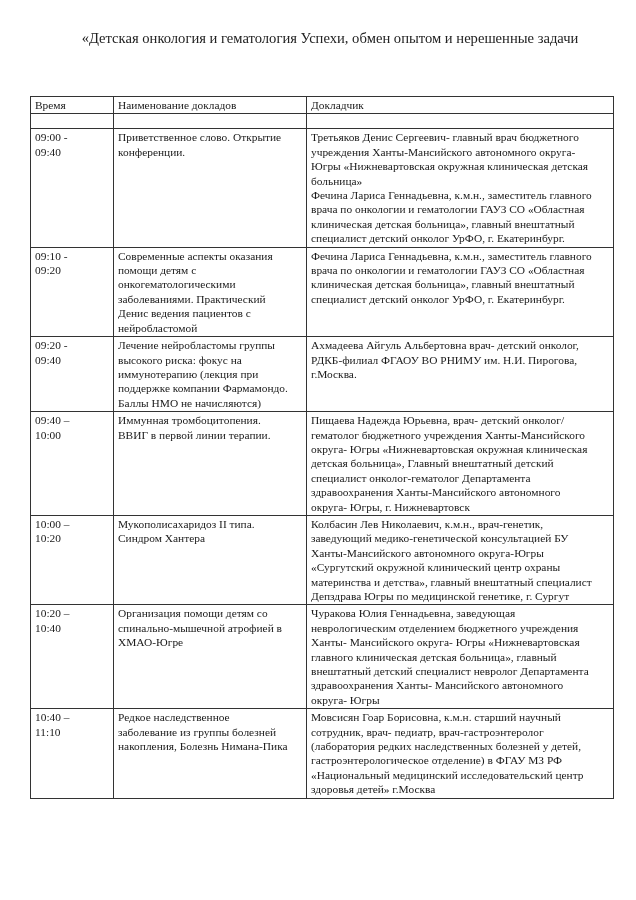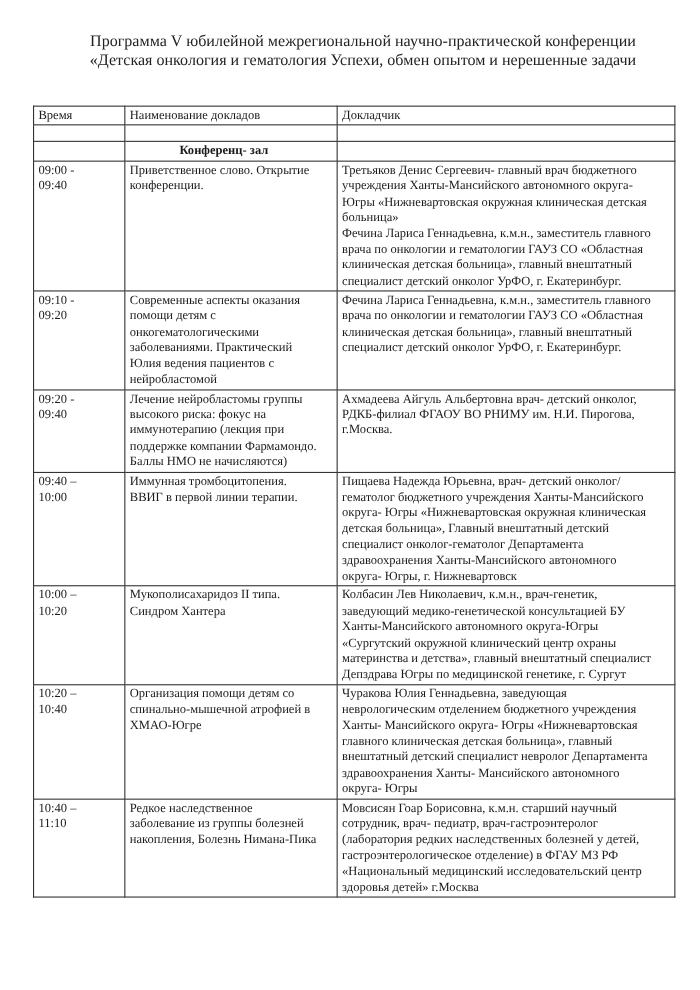--- a/index.html
+++ b/index.html
@@ -25,58 +25,52 @@
   col.c-speaker { width: 307px; }
   .spacer td { height: 12px; padding: 0; }
   .hall { text-align: center !important; font-weight: bold !important; }
   .just { text-align: justify; }
   .line { display: block; }
 </style>
 </head>
 <body>
 
 <div class="title">
-  <span class="line">Программа  V юбилейной межрегиональной научно-практической конференции</span>
   <span class="line">«Детская онкология и гематология Успехи, обмен опытом и нерешенные задачи</span>
 </div>
 
 <table class="program">
   <colgroup>
     <col class="c-time">
       <col class="c-title">
       <col class="c-speaker">
   </colgroup>
   <tbody>
       <tr>
     <th>Время</th>
     <th>Наименование докладов</th>
     <th>Докладчик</th>
   </tr>
   <tr class="spacer">
     <td></td>
     <td></td>
     <td></td>
   </tr>
-  <tr>
-    <td></td>
-    <td class="hall">Конференц- зал</td>
-    <td></td>
-  </tr>
 
   <tr>
     <td>09:00 - 09:40</td>
     <td>Приветственное слово. Открытие конференции.</td>
     <td class="just">
       <span class="line">Третьяков Денис Сергеевич- главный врач бюджетного учреждения Ханты-Мансийского автономного округа- Югры «Нижневартовская окружная клиническая детская больница»</span>
       <span class="line">Фечина Лариса Геннадьевна, к.м.н., заместитель главного врача по онкологии и гематологии ГАУЗ СО «Областная клиническая детская больница», главный внештатный специалист детский онколог УрФО, г. Екатеринбург.</span>
     </td>
   </tr>
   <tr>
     <td>09:10 - 09:20</td>
-    <td>Современные аспекты оказания помощи детям с онкогематологическими заболеваниями. Практический Юлия ведения пациентов с нейробластомой</td>
+    <td>Современные аспекты оказания помощи детям с онкогематологическими заболеваниями. Практический Денис ведения пациентов с нейробластомой</td>
     <td class="just">Фечина Лариса Геннадьевна, к.м.н., заместитель главного врача по онкологии и гематологии ГАУЗ СО «Областная клиническая детская больница», главный внештатный специалист детский онколог УрФО, г. Екатеринбург.</td>
   </tr>
   <tr>
     <td>09:20 - 09:40</td>
     <td>Лечение нейробластомы группы высокого риска: фокус на иммунотерапию  (лекция при поддержке компании Фармамондо. Баллы НМО не начисляются)</td>
     <td class="just">Ахмадеева Айгуль Альбертовна врач- детский онколог, РДКБ-филиал ФГАОУ ВО РНИМУ им. Н.И. Пирогова, г.Москва.</td>
   </tr>
   <tr>
     <td>09:40 – 10:00</td>
     <td>Иммунная тромбоцитопения. ВВИГ в первой линии терапии.</td>

